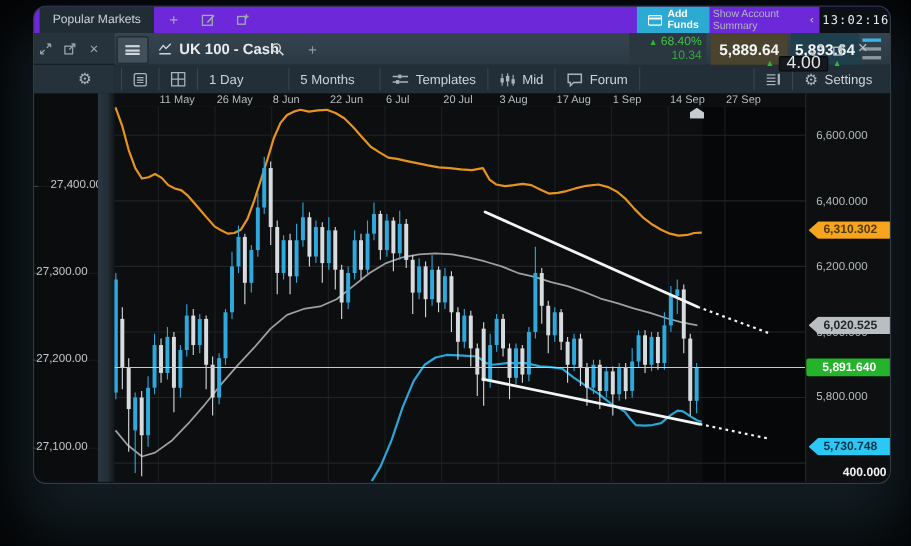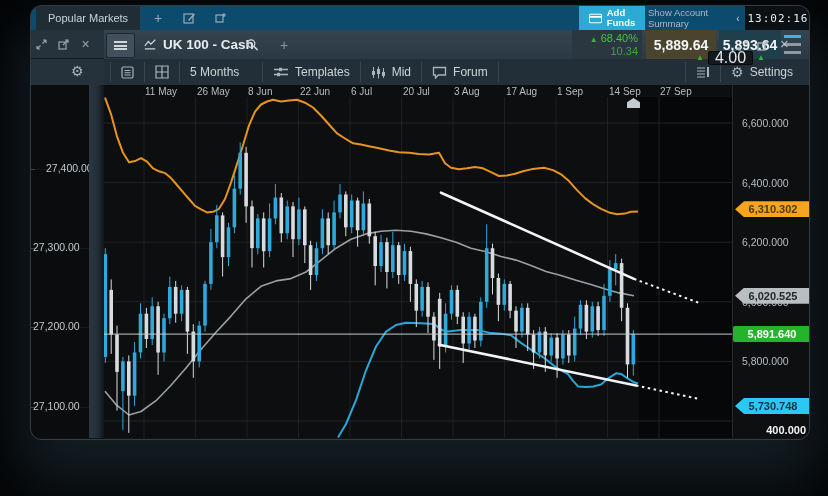--- a/index.html
+++ b/index.html
@@ -3,21 +3,21 @@
 <meta charset="utf-8">
 <style>
   html,body{margin:0;padding:0;background:#030405;width:828px;height:496px;overflow:hidden;
     font-family:"Liberation Sans",sans-serif;-webkit-font-smoothing:antialiased;}
   #stage{position:relative;width:828px;height:496px;}
   .window{position:absolute;left:30px;top:5px;width:780px;height:435px;border-radius:12px;
     background:#1b262d;overflow:hidden;border:1px solid rgba(255,255,255,.10);box-sizing:border-box;
     box-shadow:0 30px 55px 12px rgba(38,58,70,.50), 0 12px 28px rgba(0,0,0,.85);}
   .abs{position:absolute;}
   
-  .tabbar{left:0;top:0;width:780px;height:24px;background:#0c4a6e;border-bottom:1px solid #0b1217;}
+  .tabbar{left:0;top:0;width:780px;height:24px;background:#6d28d9;border-bottom:1px solid #0b1217;}
   .tab-active{left:5px;top:0;height:24px;padding:0 12px;display:flex;align-items:center;
     background:#212d35;color:#ccd3d8;font-size:11px;}
   .tb-btn{top:0;height:24px;width:24px;display:flex;align-items:center;justify-content:center;
     color:#9fabb3;font-size:14px;}
   .addfunds{left:548px;top:0;width:66px;height:24px;background:#2caad3;display:flex;align-items:center;
     justify-content:center;gap:5px;color:#fff;font-size:9.5px;line-height:1.05;font-weight:bold;}
   .summary{left:617px;top:0;width:84px;height:24px;display:flex;align-items:center;color:#aeb9c0;font-size:9.5px;}
   .chev{left:701px;top:0;width:12px;height:24px;display:flex;align-items:center;justify-content:center;color:#cfd6da;font-size:10px;}
   .clock{left:714px;top:0;width:66px;height:24px;background:#0a1014;display:flex;align-items:center;
     justify-content:center;color:#e8ecef;font-size:11px;font-family:"DejaVu Sans Mono",monospace;letter-spacing:1px;}
@@ -212,20 +212,23 @@
               <path d="M3.5 4.5 h6 M3.5 6.8 h6 M3.5 9 h6" stroke="#a9b5bd" stroke-width="1.1"></path>
             </svg>
       </span>
     </div>
     <div class="tbtn">
       <span class="ticon">
         <svg width="14" height="14" viewBox="0 0 14 14">
               <path d="M1 1 h12 v12 h-12 Z M7 1 v12 M1 7 h12" fill="none" stroke="#a9b5bd" stroke-width="1.2"></path>
             </svg>
       </span>
+    </div>
+    <div class="tbtn" style="width:62px">
+      <span>1 Day</span>
     </div>
     <div class="tbtn" style="width:62px">
       <span>5 Months</span>
     </div>
     <div class="tbtn">
       <span class="ticon">
         <svg width="16" height="12" viewBox="0 0 16 12">
               <path d="M1 3.5 h5 M9 3.5 h6 M1 8.5 h3 M7 8.5 h8" stroke="#a9b5bd" stroke-width="1.3"></path>
               <rect x="6" y="1.8" width="3" height="3.4" fill="#a9b5bd"></rect>
               <rect x="4" y="6.8" width="3" height="3.4" fill="#a9b5bd"></rect>

